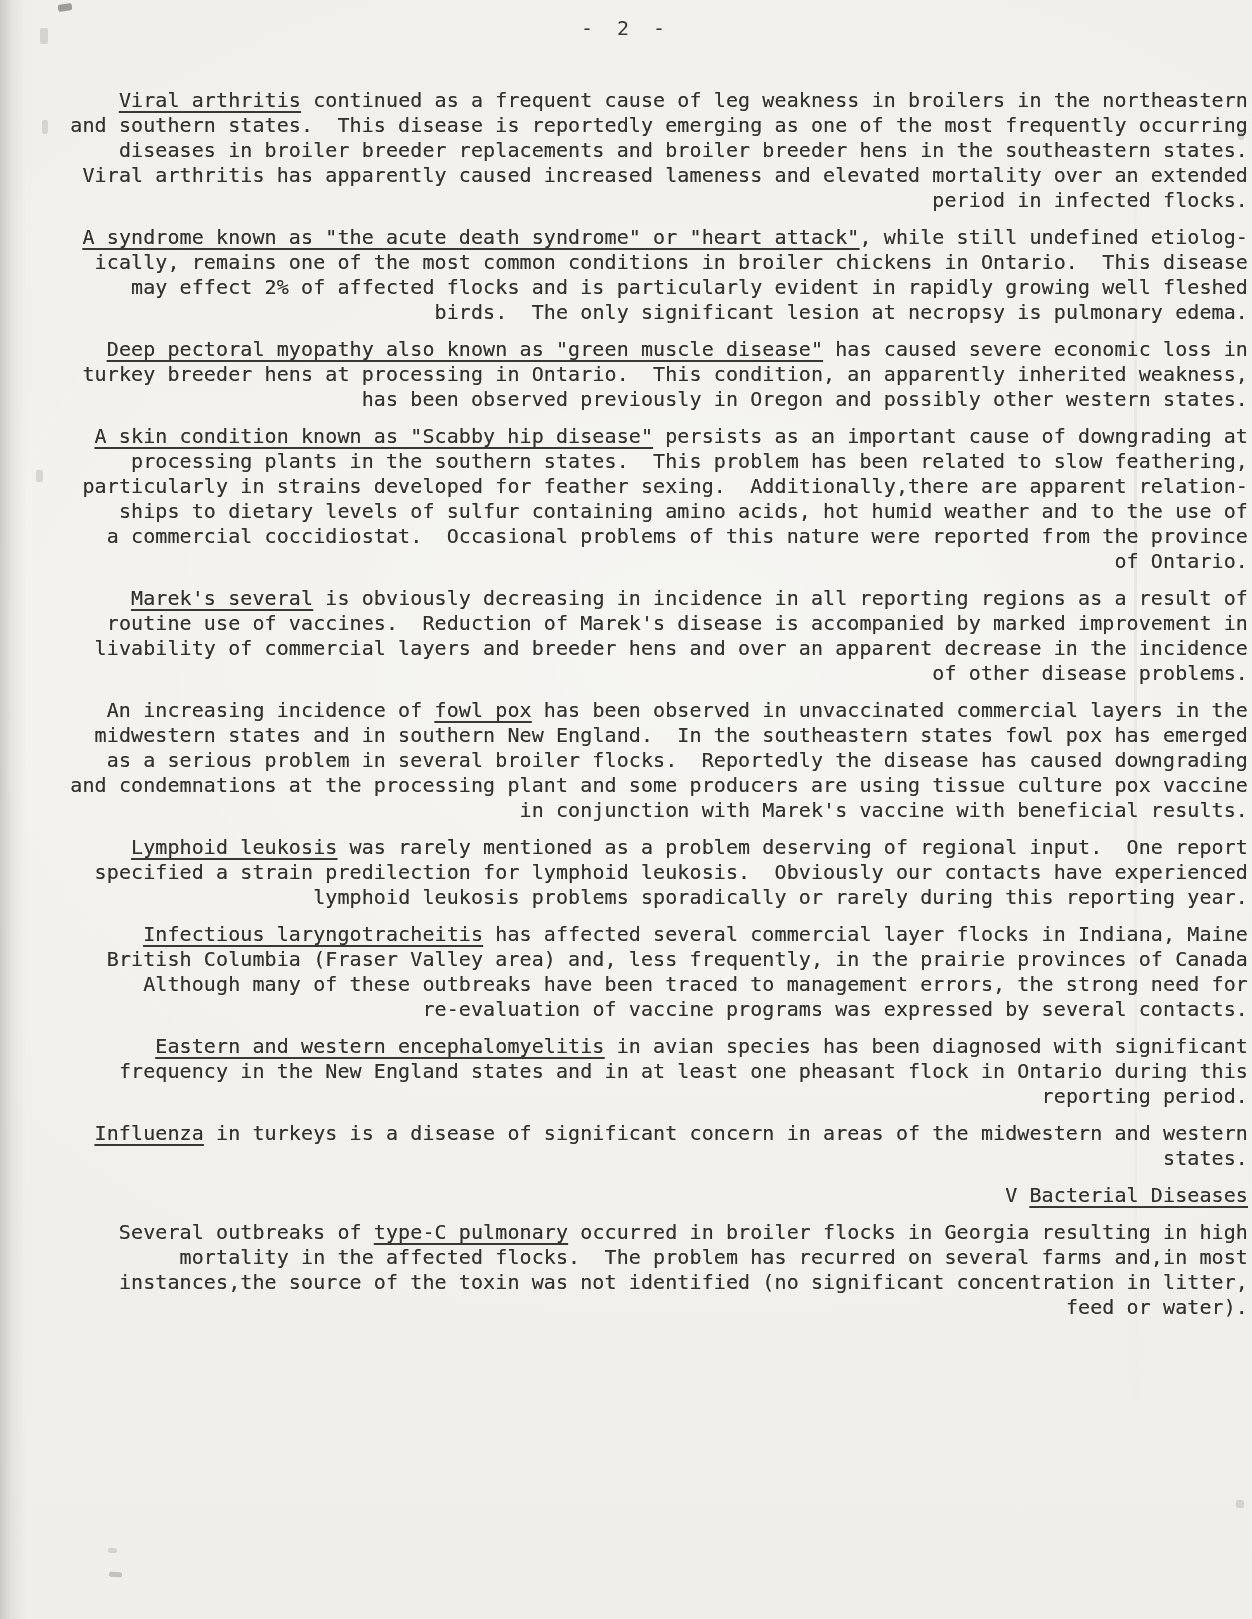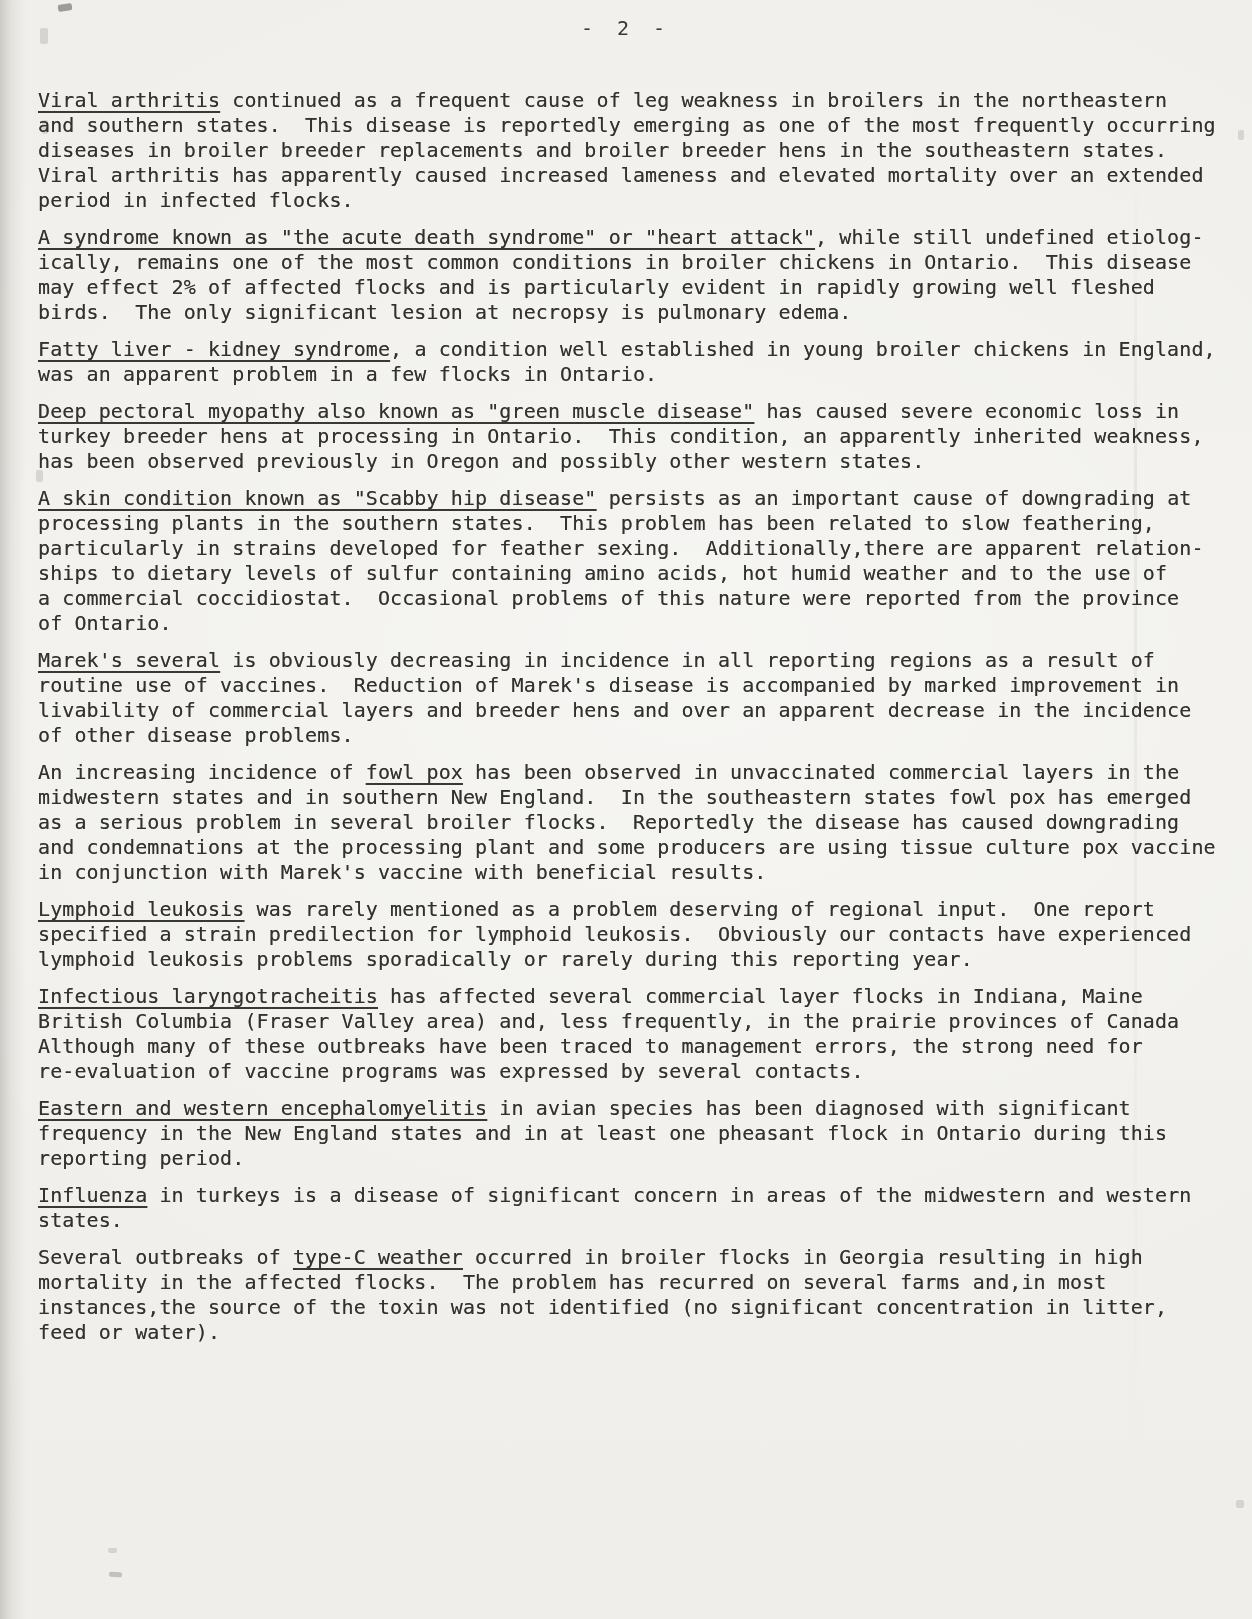--- a/index.html
+++ b/index.html
@@ -60,20 +60,21 @@
     width: 1210px;
     font-size: 20px;
     line-height: 25px;
     letter-spacing: 0.1px;
   }
   .block {
     margin: 0 0 12px 0;
     white-space: pre-wrap;
     word-break: keep-all;
     text-shadow: 0 0 0.5px rgba(45,43,38,0.55);
+    text-align: right;
   }
   .u {
     text-decoration: underline;
     text-decoration-thickness: 2px;
     text-underline-offset: 4px;
     text-decoration-color: #3a3833;
   }
 </style>
 </head>
 <body>
@@ -96,22 +97,20 @@
   <div class="doc-body">
       <div class="block"><span class="u">Viral arthritis</span><span class=""> continued as a frequent cause of leg weakness in broilers in the northeastern
 and southern states.  This disease is reportedly emerging as one of the most frequently occurring
 diseases in broiler breeder replacements and broiler breeder hens in the southeastern states.
 Viral arthritis has apparently caused increased lameness and elevated mortality over an extended
 period in infected flocks.</span></div>
       <div class="block"><span class="u">A syndrome known as "the acute death syndrome" or "heart attack"</span><span class="">, while still undefined etiolog-
 ically, remains one of the most common conditions in broiler chickens in Ontario.  This disease
 may effect 2% of affected flocks and is particularly evident in rapidly growing well fleshed
 birds.  The only significant lesion at necropsy is pulmonary edema.</span></div>
-      <div class="block"><span class="u">Fatty liver - kidney syndrome</span><span class="">, a condition well established in young broiler chickens in England,
-was an apparent problem in a few flocks in Ontario.</span></div>
       <div class="block"><span class="u">Deep pectoral myopathy also known as "green muscle disease"</span><span class=""> has caused severe economic loss in
 turkey breeder hens at processing in Ontario.  This condition, an apparently inherited weakness,
 has been observed previously in Oregon and possibly other western states.</span></div>
       <div class="block"><span class="u">A skin condition known as "Scabby hip disease"</span><span class=""> persists as an important cause of downgrading at
 processing plants in the southern states.  This problem has been related to slow feathering,
 particularly in strains developed for feather sexing.  Additionally,there are apparent relation-
 ships to dietary levels of sulfur containing amino acids, hot humid weather and to the use of
 a commercial coccidiostat.  Occasional problems of this nature were reported from the province
 of Ontario.</span></div>
       <div class="block"><span class="u">Marek's several</span><span class=""> is obviously decreasing in incidence in all reporting regions as a result of
@@ -128,18 +127,19 @@
 lymphoid leukosis problems sporadically or rarely during this reporting year.</span></div>
       <div class="block"><span class="u">Infectious laryngotracheitis</span><span class=""> has affected several commercial layer flocks in Indiana, Maine
 British Columbia (Fraser Valley area) and, less frequently, in the prairie provinces of Canada
 Although many of these outbreaks have been traced to management errors, the strong need for
 re-evaluation of vaccine programs was expressed by several contacts.</span></div>
       <div class="block"><span class="u">Eastern and western encephalomyelitis</span><span class=""> in avian species has been diagnosed with significant
 frequency in the New England states and in at least one pheasant flock in Ontario during this
 reporting period.</span></div>
       <div class="block"><span class="u">Influenza</span><span class=""> in turkeys is a disease of significant concern in areas of the midwestern and western
 states.</span></div>
-      <div class="block"><span class="">Several outbreaks of </span><span class="u">type-C weather</span><span class=""> occurred in broiler flocks in Georgia resulting in high
+      <div class="block"><span class="">V </span><span class="u">Bacterial Diseases</span></div>
+      <div class="block"><span class="">Several outbreaks of </span><span class="u">type-C pulmonary</span><span class=""> occurred in broiler flocks in Georgia resulting in high
 mortality in the affected flocks.  The problem has recurred on several farms and,in most
 instances,the source of the toxin was not identified (no significant concentration in litter,
 feed or water).</span></div>
     </div>
 </div>
 
 </body></html>

